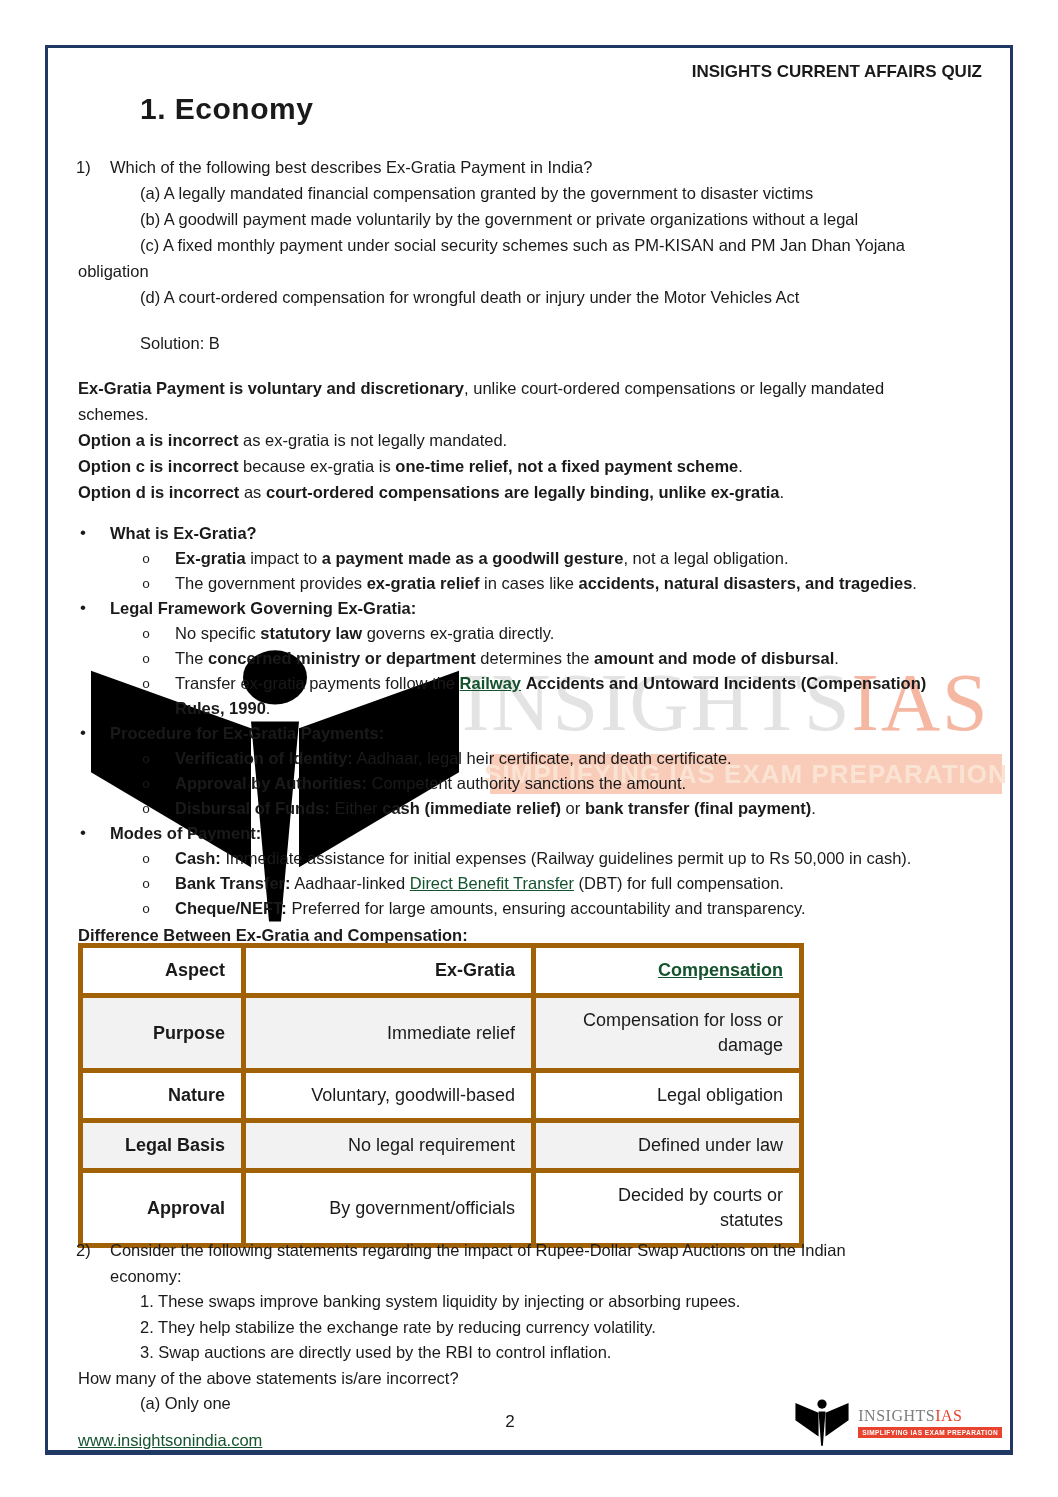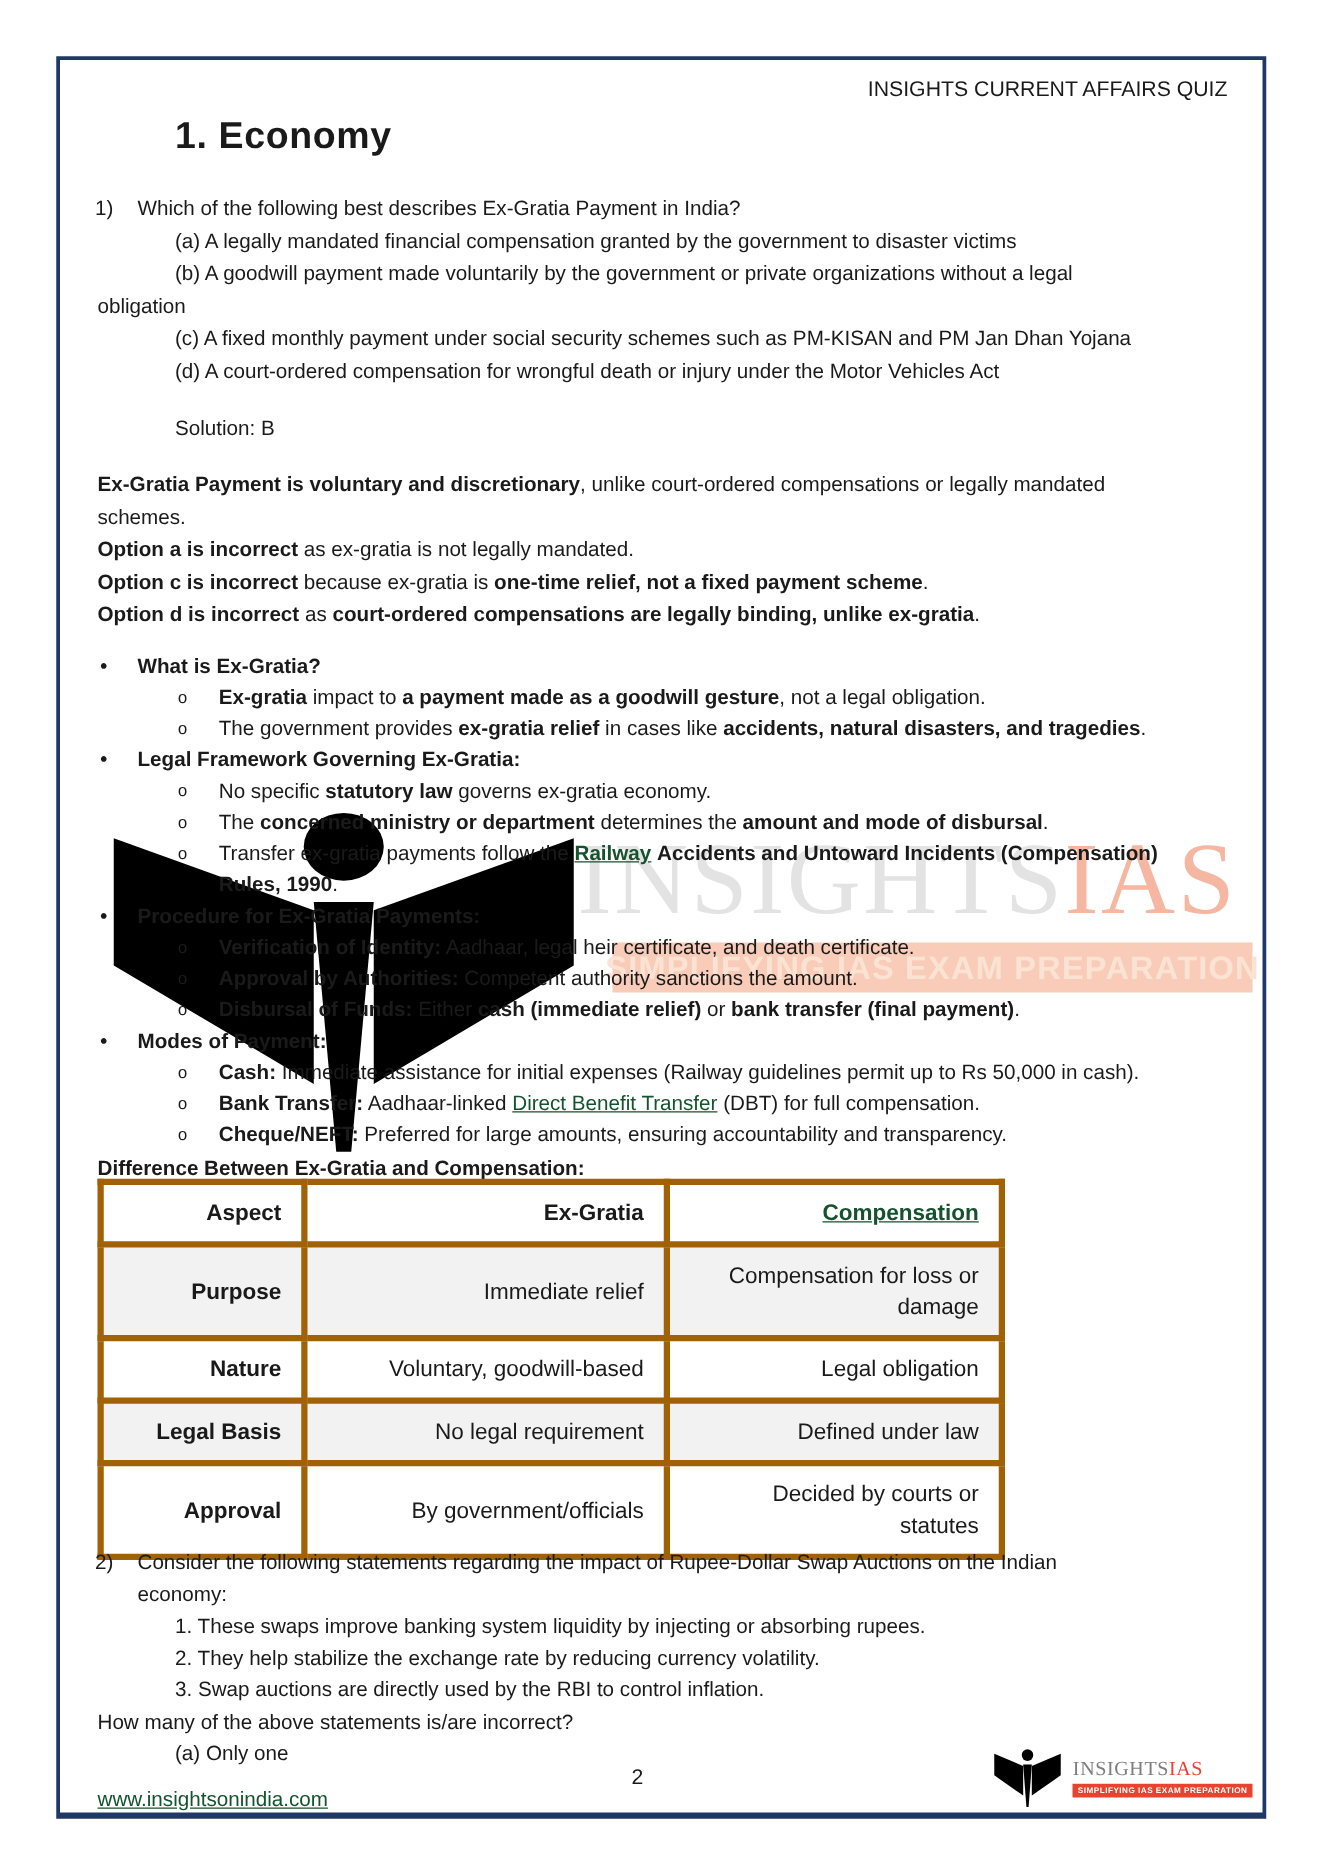--- a/index.html
+++ b/index.html
@@ -13,21 +13,21 @@
   .wm-logo svg{width:100%;height:100%;}
   .wm-text{position:absolute;left:414px;top:612px;font-family:"Liberation Serif",serif;
            font-size:82px;line-height:86px;letter-spacing:2px;white-space:nowrap;}
   .wm-text .g{color:#e3e3e3;}
   .wm-text .r{color:#f5b7a1;}
   .wm-band{position:absolute;left:442px;top:706px;width:512px;height:40px;background:#f8ccb9;
            display:flex;align-items:center;justify-content:center;color:#fbe3d4;
            font-weight:700;font-size:26px;letter-spacing:1px;white-space:nowrap;}
   
   .content{position:absolute;inset:0;z-index:1;}
-  .doc-header{position:absolute;top:14px;right:28px;font-weight:400;font-size:17px;}
+  .doc-header{position:absolute;top:14px;right:28px;font-weight:700;font-size:17px;}
   .sec-title{position:absolute;top:44px;left:92px;font-size:30px;font-weight:700;letter-spacing:0.5px;}
   .block{position:absolute;left:0;right:0;}
   .line{position:relative;white-space:nowrap;line-height:26px;font-size:16.5px;}
   .ind0{padding-left:30px;}
   .ind1{padding-left:62px;}
   .ind2{padding-left:92px;}
   .qnum{position:absolute;left:28px;top:0;}
   .bold{font-weight:700;}
   .link{color:#14532d;text-decoration:underline;margin-top:36px;}
   .sol{margin-top:20px;}
@@ -90,40 +90,40 @@
       <div class="doc-header">INSIGHTS CURRENT AFFAIRS QUIZ</div>
       <div class="sec-title">1. Economy</div>
 
       <div class="block" style="top:106px">
         <div class="line ind1">
           <span class="qnum">1)</span>
           <span>Which of the following best describes Ex-Gratia Payment in India?</span>
         </div>
         <div class="line ind2">(a) A legally mandated financial compensation granted by the government to disaster victims</div>
         <div class="line ind2">(b) A goodwill payment made voluntarily by the government or private organizations without a legal</div>
+        <div class="line ind2">(c) A fixed monthly payment under social security schemes such as PM-KISAN and PM Jan Dhan Yojana</div>
         <div class="line ind0">obligation</div>
-        <div class="line ind2">(c) A fixed monthly payment under social security schemes such as PM-KISAN and PM Jan Dhan Yojana</div>
         <div class="line ind2">(d) A court-ordered compensation for wrongful death or injury under the Motor Vehicles Act</div>
         <div class="line ind2 sol">Solution: B</div>
       </div>
 
       <div class="block" style="top:327px">
         <div class="line ind0"><span class="bold">Ex-Gratia Payment is voluntary and discretionary</span><span>, unlike court-ordered compensations or legally mandated</span></div>
         <div class="line ind0"><span>schemes.</span></div>
         <div class="line ind0"><span class="bold">Option a is incorrect</span><span> as ex-gratia is not legally mandated.</span></div>
         <div class="line ind0"><span class="bold">Option c is incorrect</span><span> because ex-gratia is </span><span class="bold">one-time relief, not a fixed payment scheme</span><span>.</span></div>
         <div class="line ind0"><span class="bold">Option d is incorrect</span><span> as </span><span class="bold">court-ordered compensations are legally binding, unlike ex-gratia</span><span>.</span></div>
       </div>
 
       <div class="block bullets" style="top:473px">
         <div class="line b1"><span class="marker">•</span><span class="bt"><span class="bold">What is Ex-Gratia?</span></span></div>
         <div class="line b2"><span class="marker">o</span><span class="bt"><span class="bold">Ex-gratia</span><span> impact to </span><span class="bold">a payment made as a goodwill gesture</span><span>, not a legal obligation.</span></span></div>
         <div class="line b2"><span class="marker">o</span><span class="bt"><span>The government provides </span><span class="bold">ex-gratia relief</span><span> in cases like </span><span class="bold">accidents, natural disasters, and tragedies</span><span>.</span></span></div>
         <div class="line b1"><span class="marker">•</span><span class="bt"><span class="bold">Legal Framework Governing Ex-Gratia:</span></span></div>
-        <div class="line b2"><span class="marker">o</span><span class="bt"><span>No specific </span><span class="bold">statutory law</span><span> governs ex-gratia economy.</span></span></div>
+        <div class="line b2"><span class="marker">o</span><span class="bt"><span>No specific </span><span class="bold">statutory law</span><span> governs ex-gratia directly.</span></span></div>
         <div class="line b2"><span class="marker">o</span><span class="bt"><span>The </span><span class="bold">concerned ministry or department</span><span> determines the </span><span class="bold">amount and mode of disbursal</span><span>.</span></span></div>
         <div class="line b2"><span class="marker">o</span><span class="bt"><span>Transfer ex-gratia payments follow the </span><a href="#" class="link bold">Railway</a><span> </span><span class="bold">Accidents and Untoward Incidents (Compensation)</span></span></div>
         <div class="line bc"><span class="bt"><span class="bold">Rules, 1990</span><span>.</span></span></div>
         <div class="line b1"><span class="marker">•</span><span class="bt"><span class="bold">Procedure for Ex-Gratia Payments:</span></span></div>
         <div class="line b2"><span class="marker">o</span><span class="bt"><span class="bold">Verification of Identity:</span><span> Aadhaar, legal heir certificate, and death certificate.</span></span></div>
         <div class="line b2"><span class="marker">o</span><span class="bt"><span class="bold">Approval by Authorities:</span><span> Competent authority sanctions the amount.</span></span></div>
         <div class="line b2"><span class="marker">o</span><span class="bt"><span class="bold">Disbursal of Funds:</span><span> Either </span><span class="bold">cash (immediate relief)</span><span> or </span><span class="bold">bank transfer (final payment)</span><span>.</span></span></div>
         <div class="line b1"><span class="marker">•</span><span class="bt"><span class="bold">Modes of Payment:</span></span></div>
         <div class="line b2"><span class="marker">o</span><span class="bt"><span class="bold">Cash:</span><span> Immediate assistance for initial expenses (Railway guidelines permit up to Rs 50,000 in cash).</span></span></div>
         <div class="line b2"><span class="marker">o</span><span class="bt"><span class="bold">Bank Transfer:</span><span> Aadhaar-linked </span><a href="#" class="link">Direct Benefit Transfer</a><span> (DBT) for full compensation.</span></span></div>

